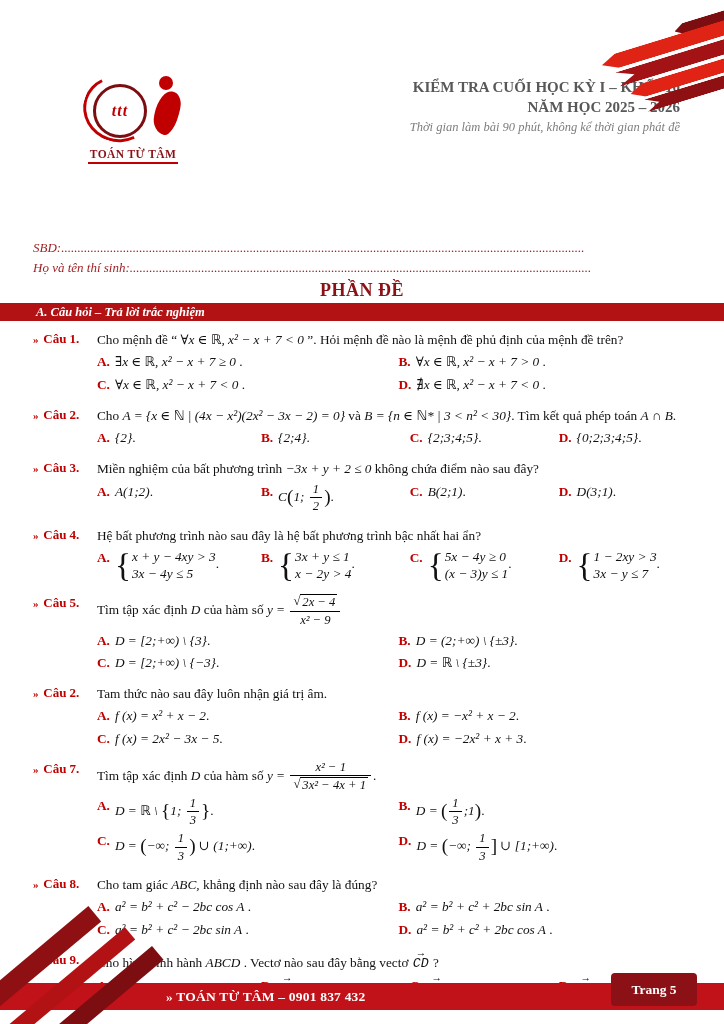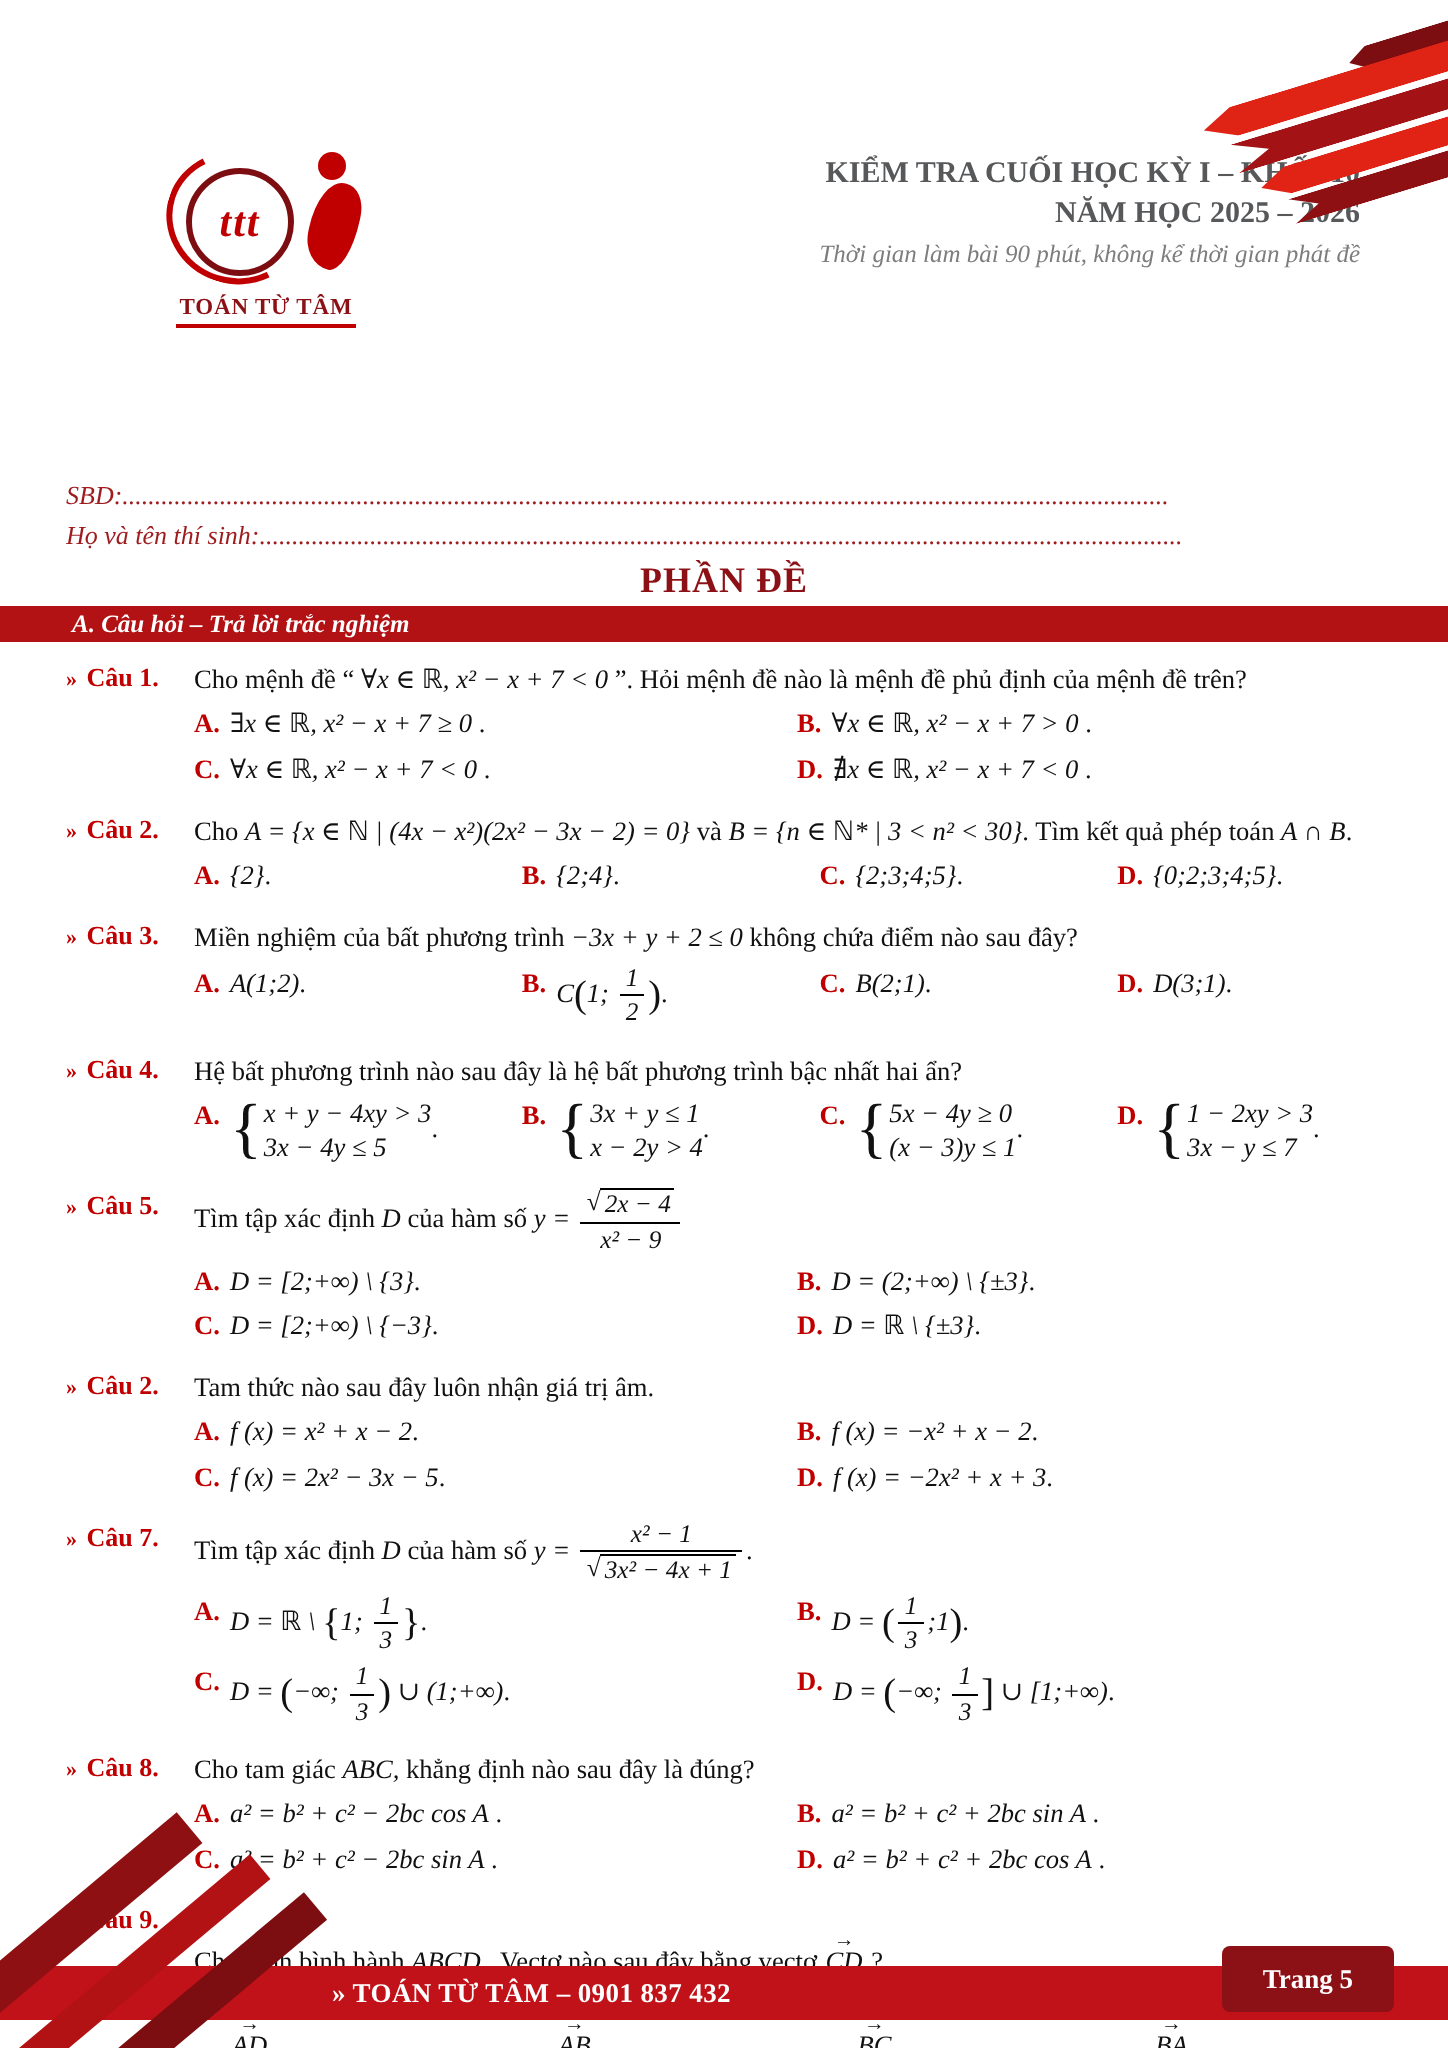--- a/index.html
+++ b/index.html
@@ -26,21 +26,21 @@
          clip-path:polygon(0 50%,10px 0,100% 0,100% 100%,10px 100%); }
 
   
   .header { position:absolute; top:64px; left:0; right:0; display:flex; padding:14px 30px 0 58px; }
   .logo { width:150px; flex:0 0 150px; text-align:center; }
   .logo-art { position:relative; width:116px; height:66px; margin:0 auto; }
   .logo-swoosh { position:absolute; left:8px; top:-2px; width:70px; height:66px; border:3px solid #c00000;
                  border-radius:50%; border-color:transparent transparent #c00000 #c00000; transform:rotate(18deg); }
   .logo-circle { position:absolute; left:18px; top:6px; width:54px; height:54px; border:3px solid #7c0d10;
                  border-radius:50%; background:#fff; display:flex; align-items:center; justify-content:center;
-                 font-style:italic; font-weight:bold; color:#c00000; font-size:21px; letter-spacing:1px; }
+                 font-style:italic; font-weight:bold; color:#c00000; font-size:16px; letter-spacing:1px; }
   .logo-head { position:absolute; right:18px; top:-2px; width:14px; height:14px; border-radius:50%; background:#c00000; }
   .logo-body { position:absolute; right:12px; top:13px; width:24px; height:44px; background:#c00000;
                border-radius:55% 45% 45% 60%/60% 35% 65% 40%; transform:rotate(12deg); }
   .logo-brand { display:inline-block; margin-top:3px; font-weight:bold; font-size:11.5px; color:#8c1116;
                 letter-spacing:0.4px; border-bottom:2px solid #c00000; padding:0 2px 2px; }
   .header-text { flex:1; text-align:right; padding-right:14px; }
   .h-line1 { font-weight:bold; color:#57585a; font-size:15px; line-height:1.3; }
   .h-de { color:#d8130c; font-size:30px; font-weight:bold; letter-spacing:1.5px; margin-top:1px; line-height:1.1; }
   .h-time { font-style:italic; color:#7d7d7d; font-size:12.5px; margin-top:3px; }
 
@@ -77,21 +77,21 @@
            margin:0 2px; font-size:0.95em; line-height:1.15; }
   .mnum { display:block; padding:0 3px 1px; border-bottom:1px solid #000; }
   .mden { display:block; padding:1px 3px 0; }
   .msqrt { display:inline-flex; align-items:flex-start; }
   .mrad { font-style:normal; line-height:1.15; }
   .mbar { border-top:1px solid #000; padding:0 2px; line-height:1.15; }
   .msys { display:inline-flex; align-items:center; vertical-align:middle; }
   .mbrace { font-size:2.5em; font-weight:normal; font-style:normal; line-height:0.85; margin-right:1px; }
   .mlines { display:inline-flex; flex-direction:column; }
   .mline { line-height:1.3; white-space:nowrap; }
-  .mvec { position:relative; display:inline-block; font-style:italic; margin-top:20px; padding:0 1px; }
+  .mvec { position:relative; display:inline-block; font-style:italic; margin-top:3px; padding:0 1px;font-family:Liberation Mono, monospace; }
   .mvec::after { content:"\2192"; position:absolute; top:-0.78em; left:50%; transform:translateX(-50%);
                  font-size:0.78em; font-style:normal; }
 
   
   .bl-stripes { position:absolute; left:0; bottom:0; width:240px; height:130px; z-index:5; pointer-events:none; }
   .st { position:absolute; transform-origin:left bottom; }
   .st1 { left:-52px; bottom:-26px; width:200px; height:20px; background:#8e1013; transform:rotate(-40deg); }
   .st2 { left:-18px; bottom:-44px; width:200px; height:16px; background:#b31215; transform:rotate(-40deg); }
   .st3 { left:18px;  bottom:-58px; width:190px; height:18px; background:#7c0d10; transform:rotate(-40deg); }
   .footer-bar { position:absolute; left:0; right:0; bottom:14px; height:27px; background:#c01218;

